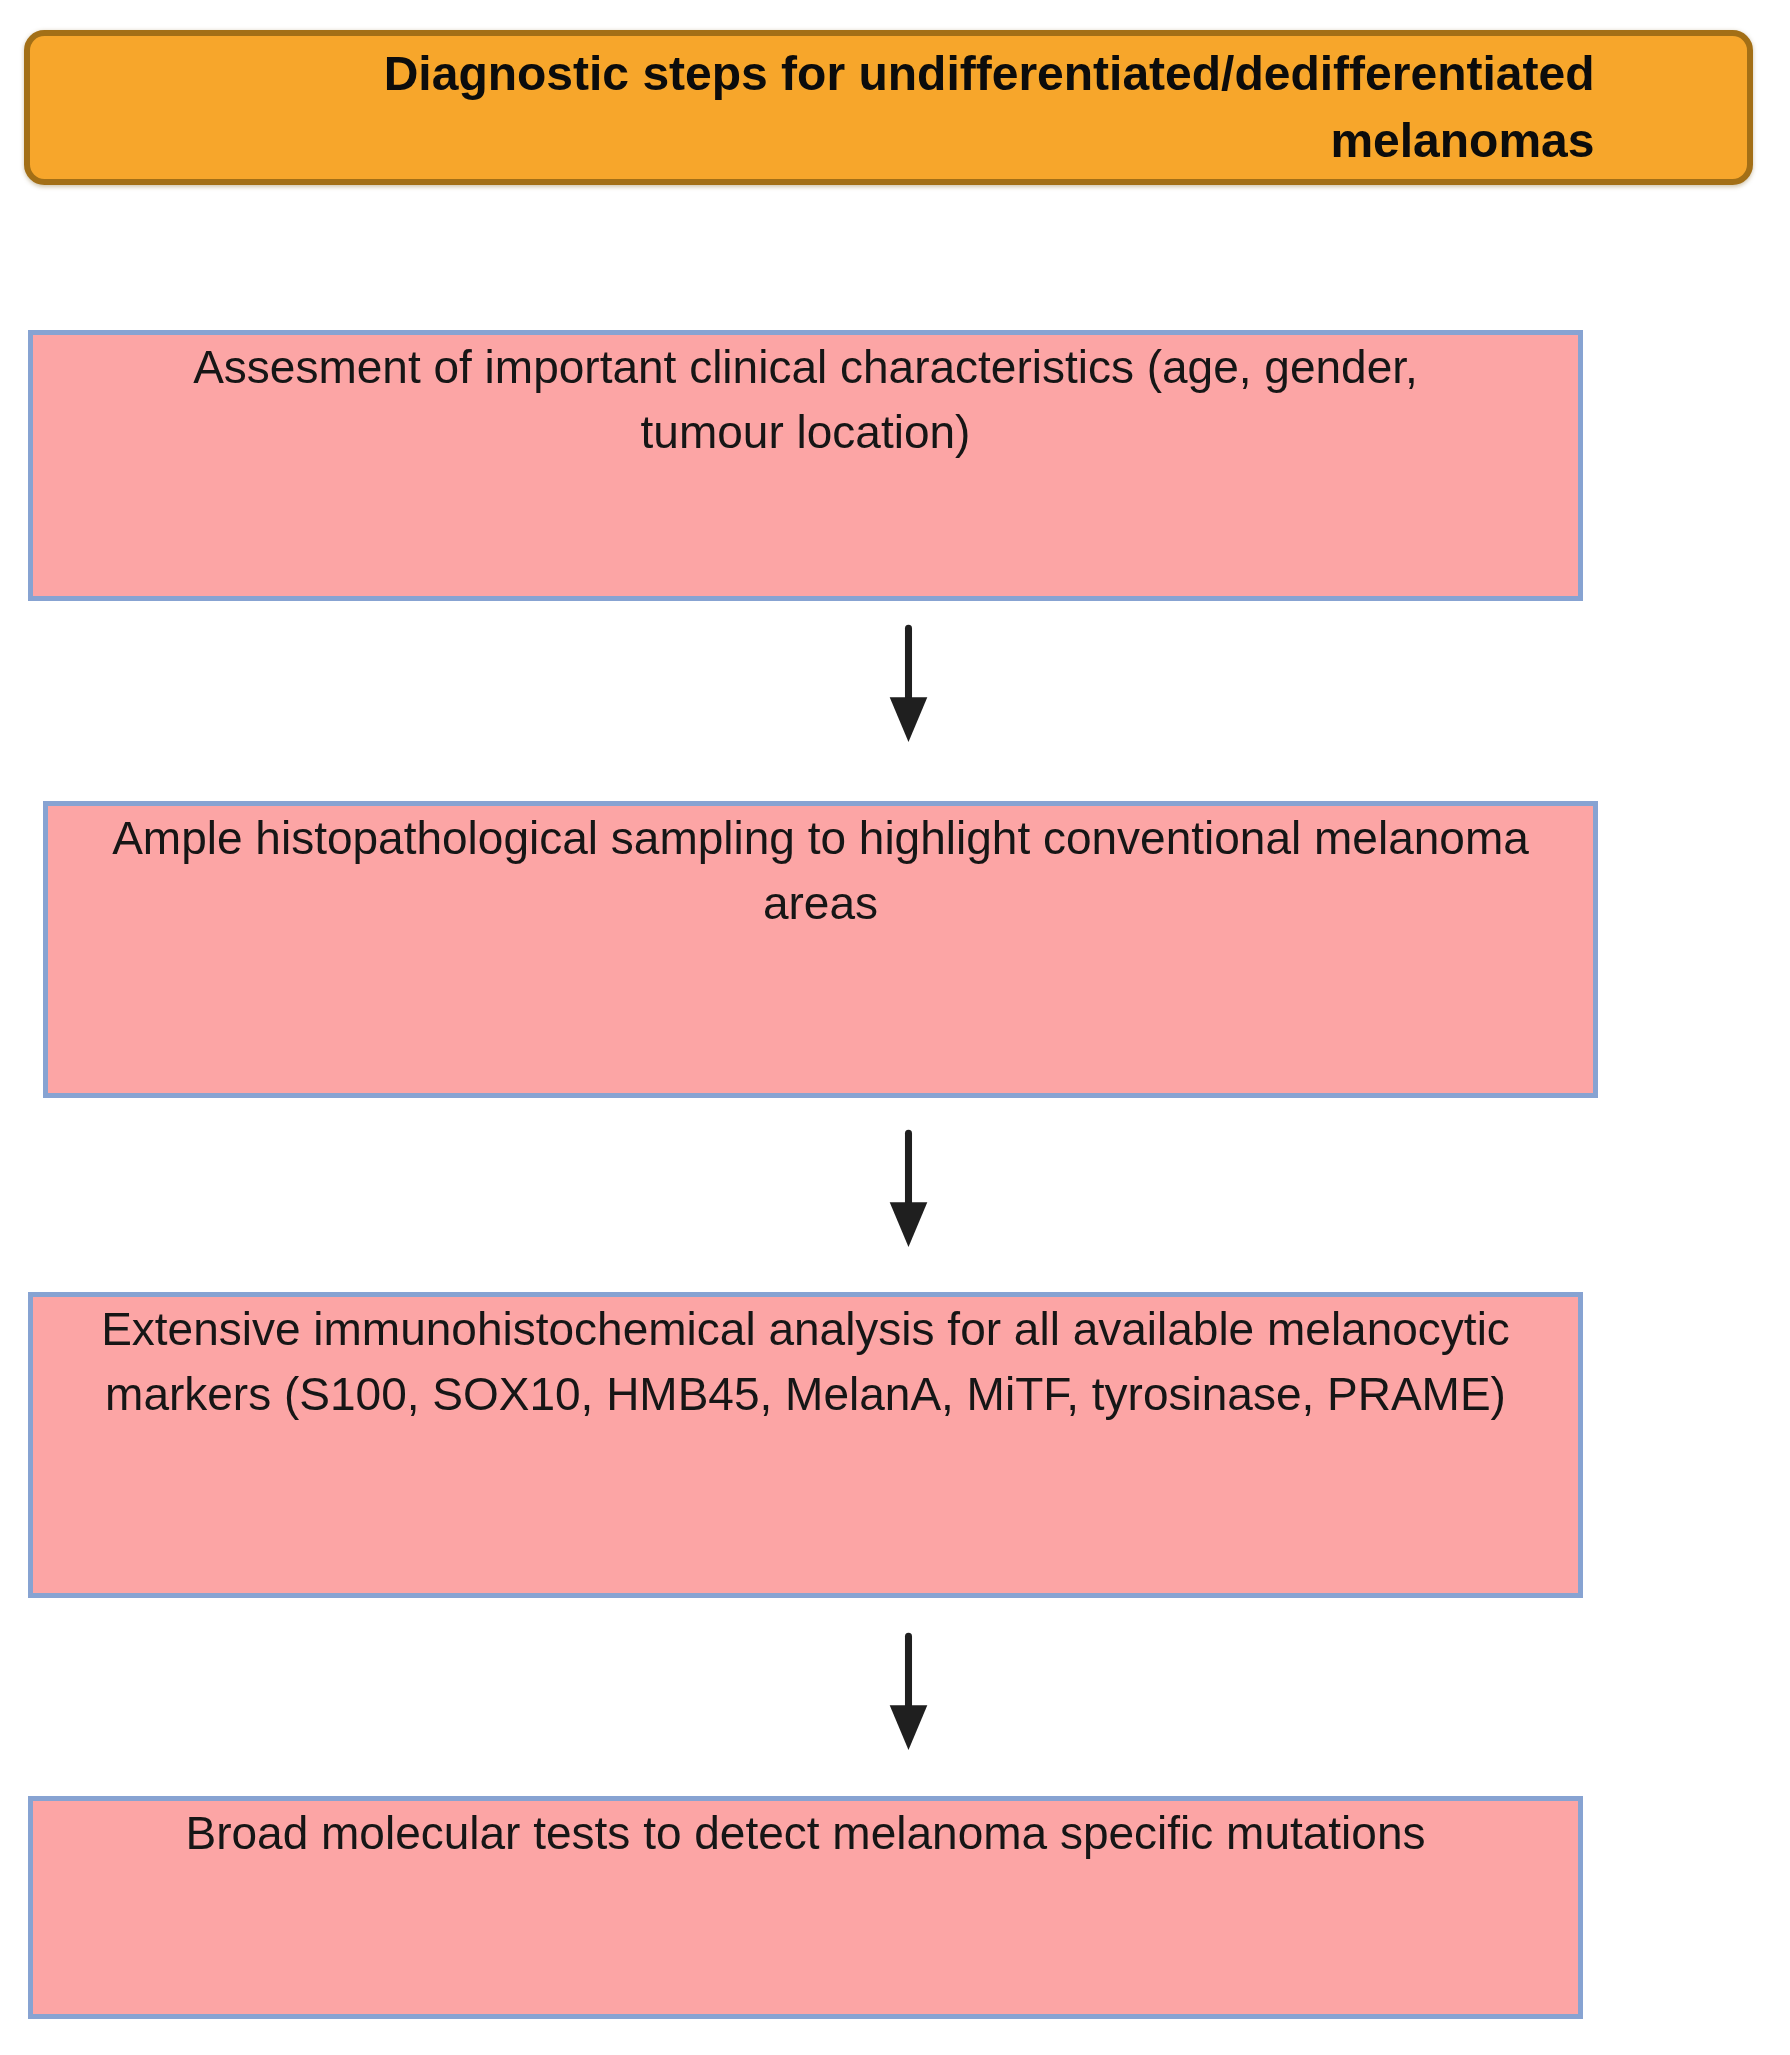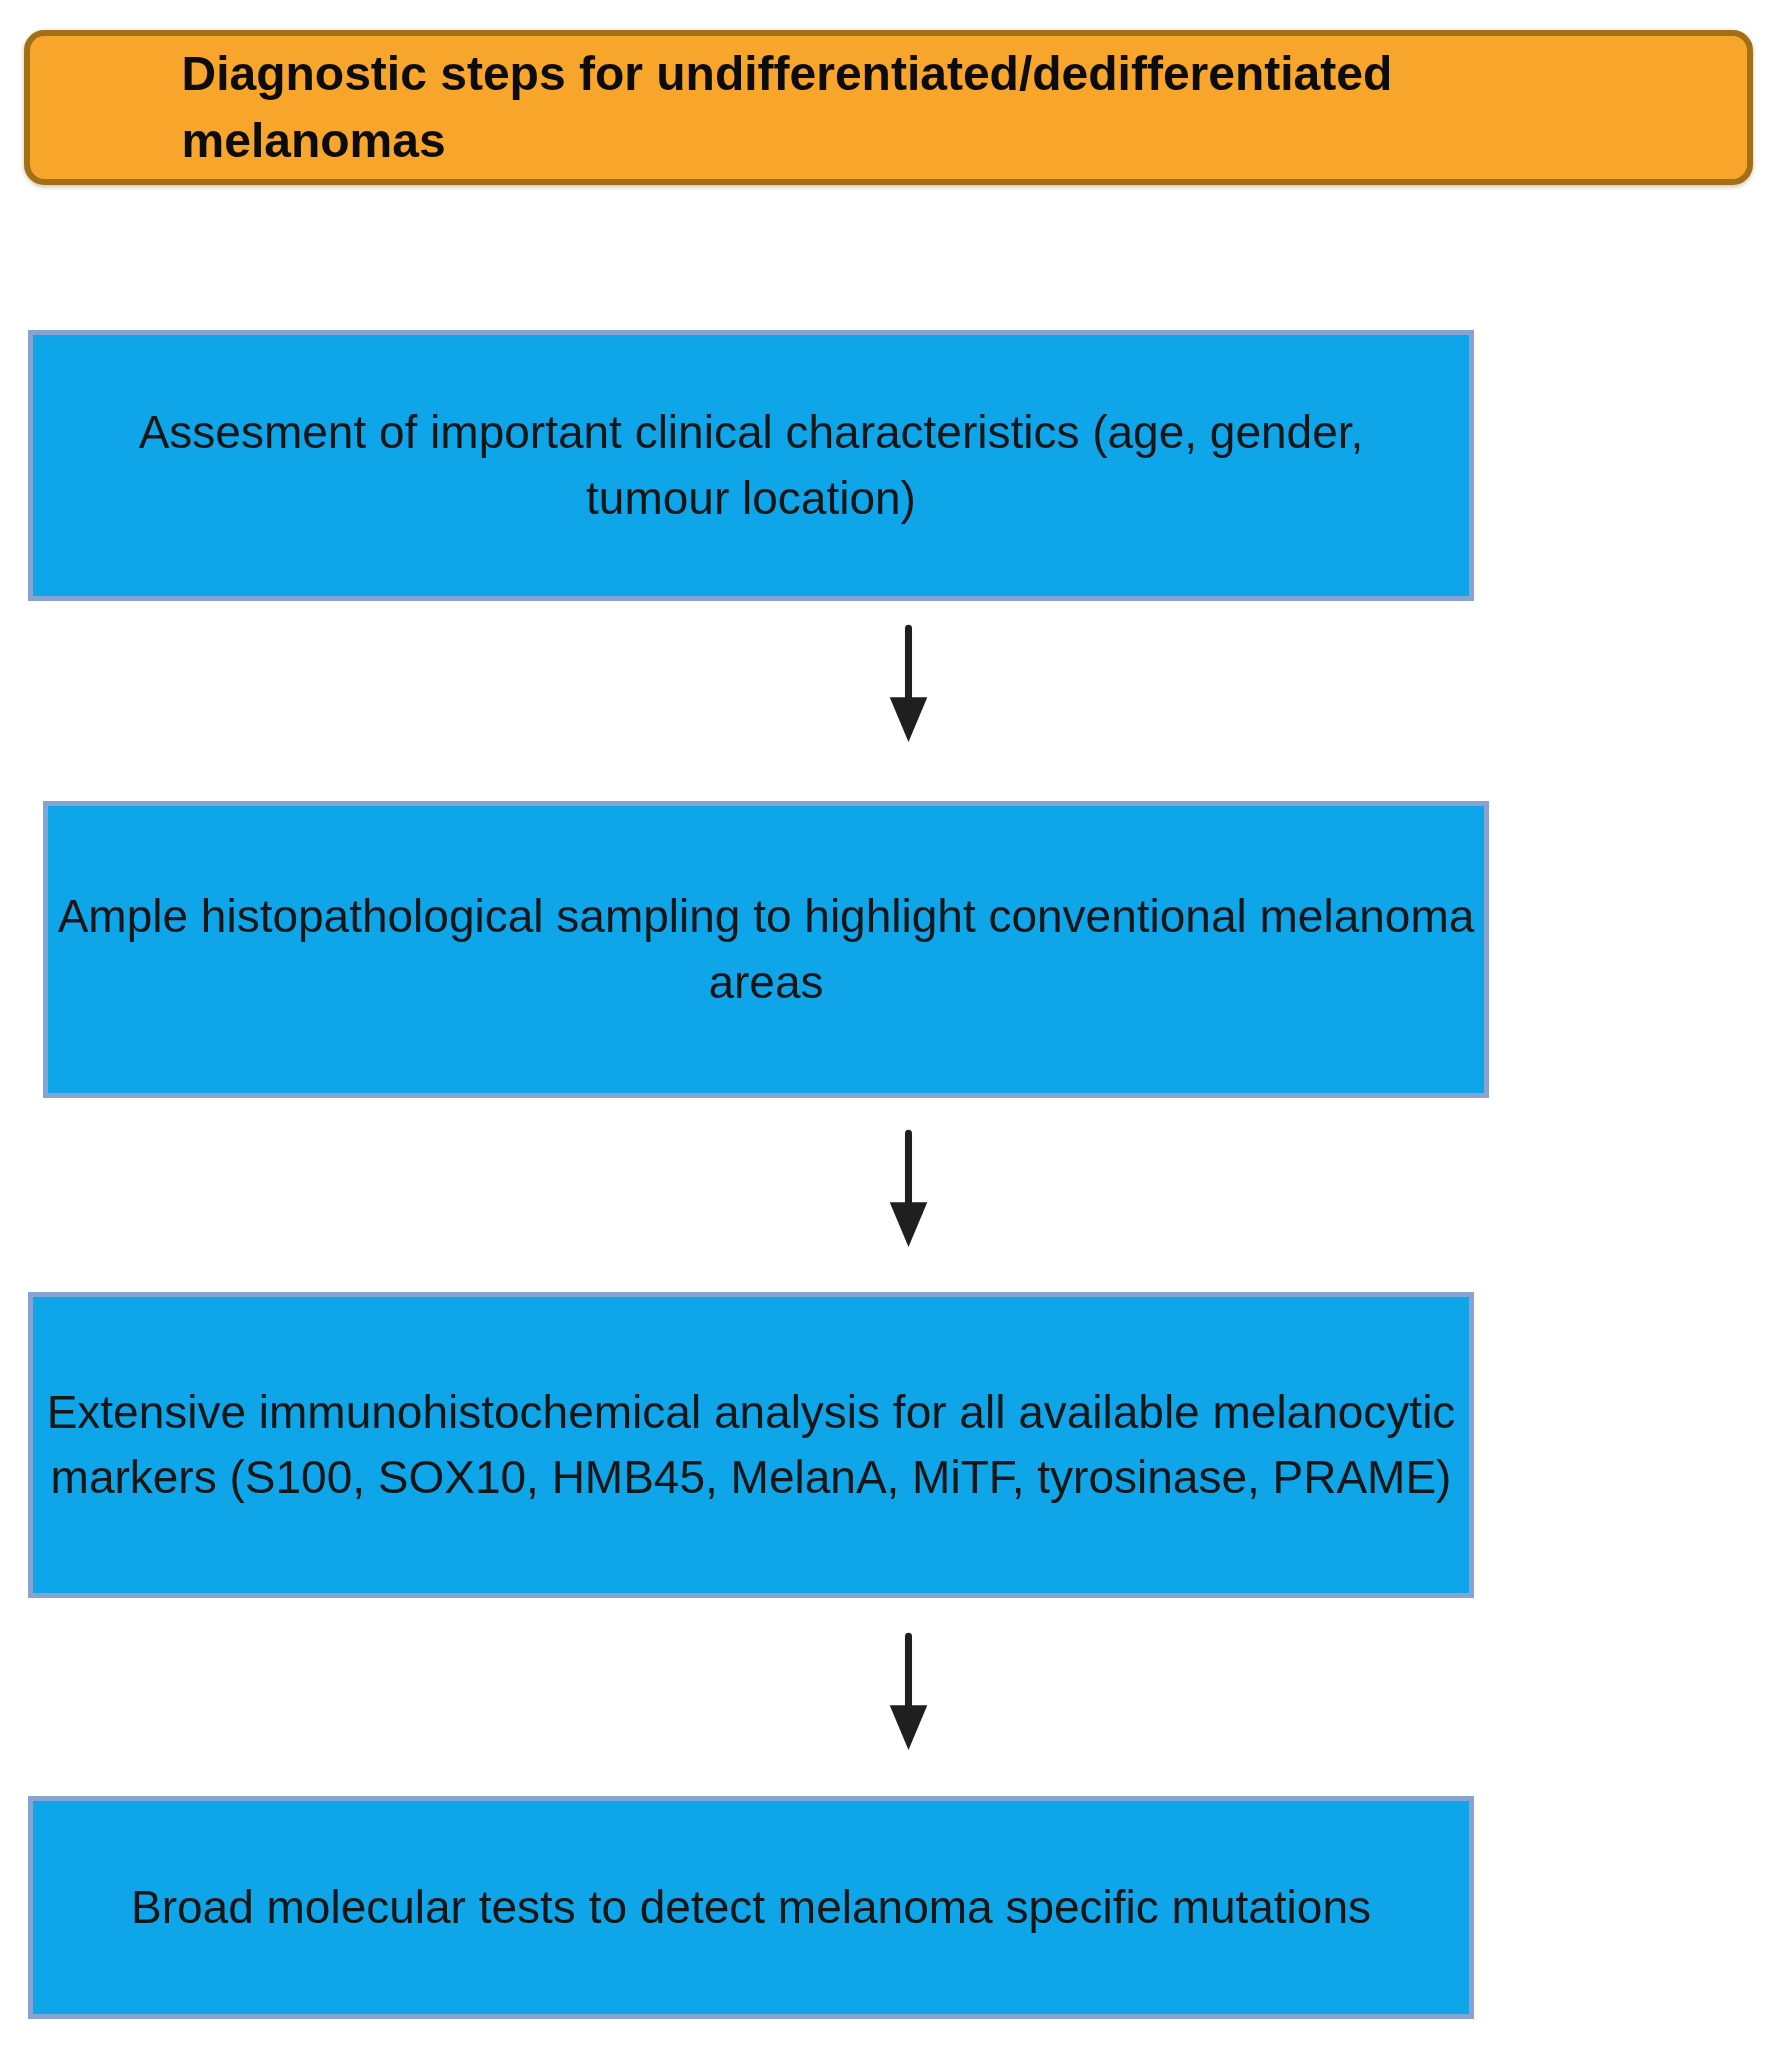--- a/index.html
+++ b/index.html
@@ -22,39 +22,39 @@
     top: 30px;
     width: 1729px;
     height: 155px;
     box-sizing: border-box;
     background: #F7A62B;
     border: 6.3px solid #A36F16;
     border-radius: 20.4px;
     display: flex;
     align-items: center;
     justify-content: center;
-    text-align: left;
+    text-align: right;
     box-shadow: 0 1.6px 4.7px rgba(120, 90, 20, 0.35);
   }
   .header-title {
     font-size: 48px;
     font-weight: bold;
     line-height: 1.38;
     max-width: 1413px;
     color: #0c0c0c;
   }
   .step-box {
     position: absolute;
     left: 28px;
-    width: 1446px;
+    width: 1555px;
     box-sizing: border-box;
-    background: #0ea5e9;
+    background: #fca5a5;
     border: 5.5px solid #87A3D2;
     display: flex;
-    align-items: center;
+    align-items: flex-start;
     justify-content: center;
     text-align: center;
   }
   .step-label {
     font-size: 46px;
     line-height: 1.42;
     color: #161616;
   }
   #step-0 { top: 330px;  height: 271px; }
   #step-1 { top: 801px; height: 297px; margin-left: 15px; }

